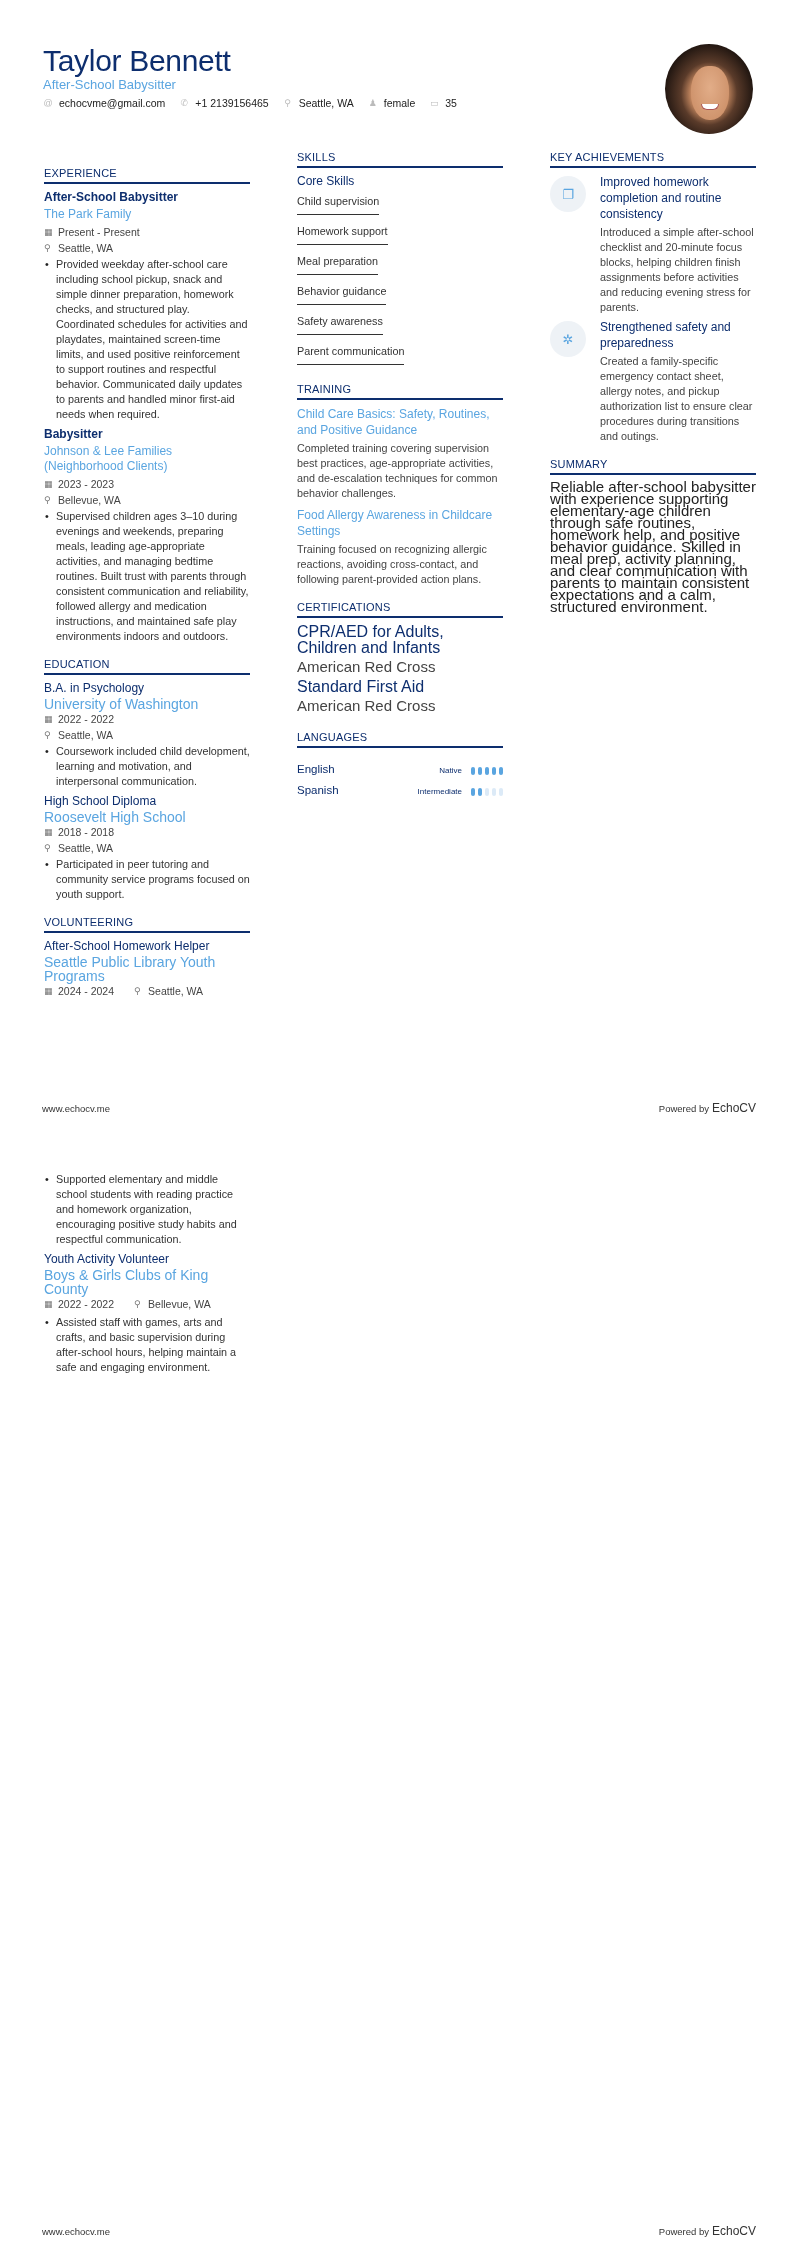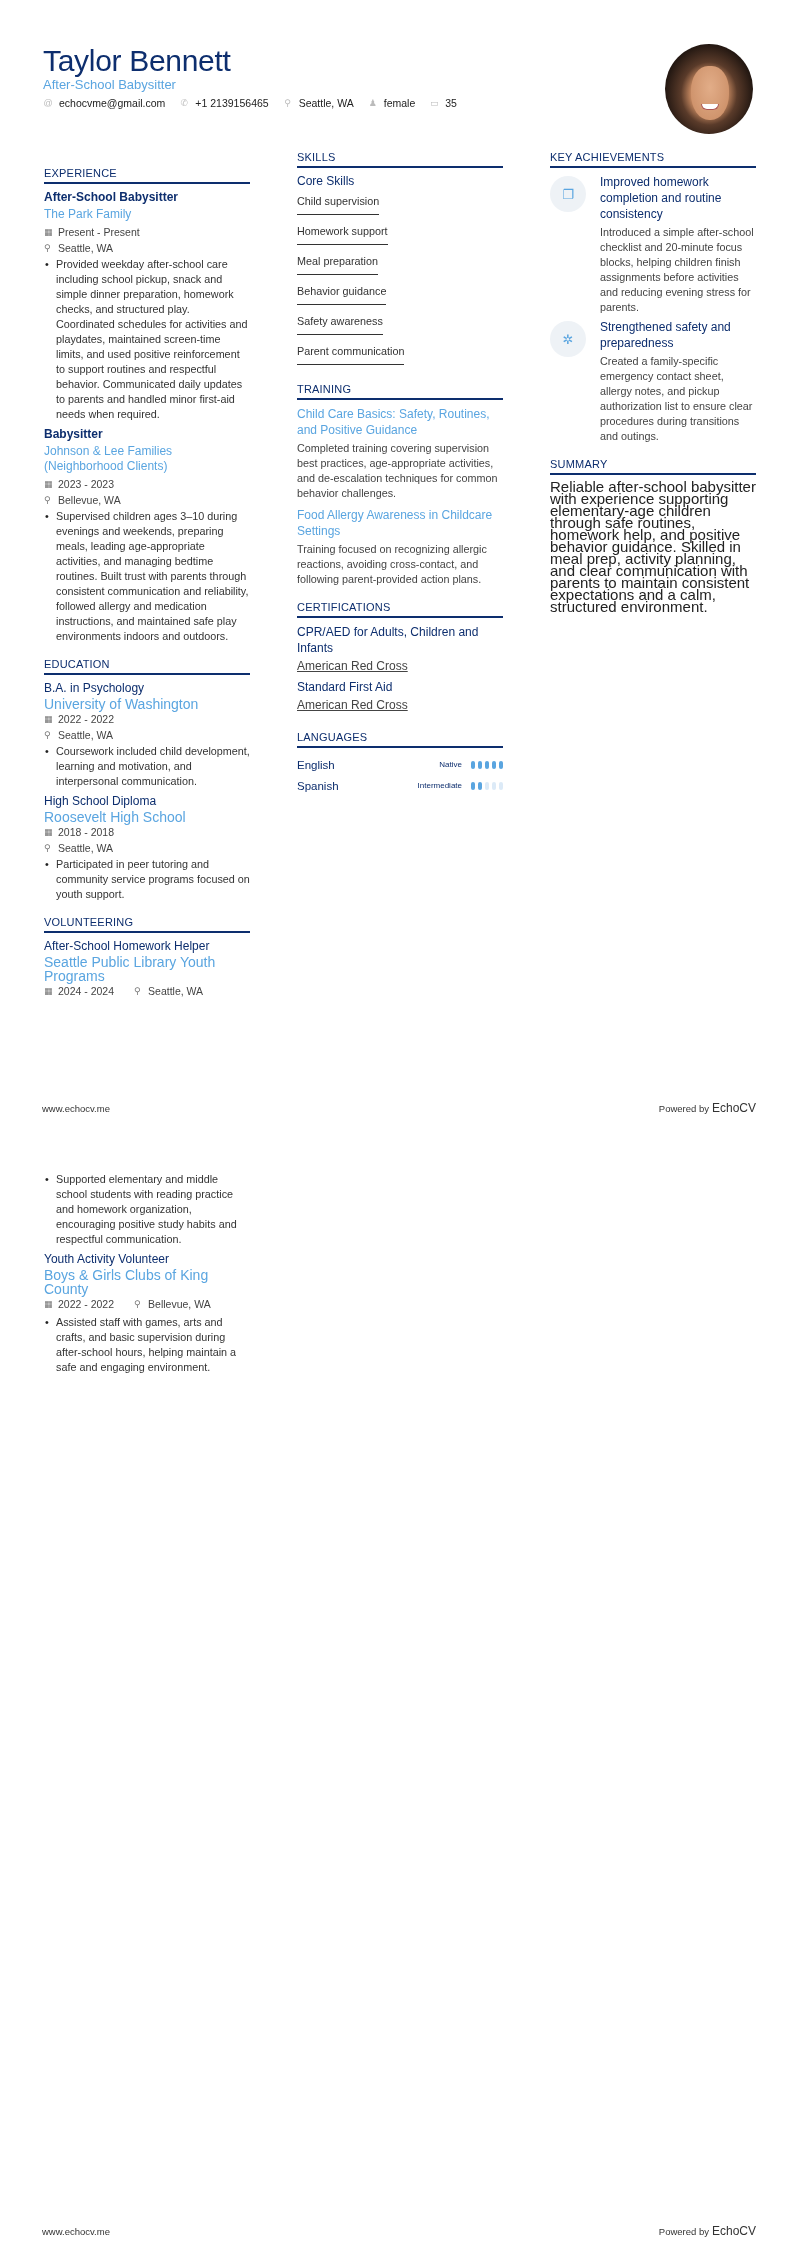--- a/index.html
+++ b/index.html
@@ -39,24 +39,24 @@
   ul.bul li { position: relative; padding-left: 12px; font-size: 10.8px; line-height: 15px; color: #333; }
   ul.bul li::before { content: "•"; position: absolute; left: 1px; top: 0; color: #222; }
 
   
   .skill-sub { font-size: 12px; color: #0d2e6e; margin-bottom: 3px; }
   .skill { font-size: 10.8px; color: #333; line-height: 14px; display: inline-block; padding-bottom: 6px; border-bottom: 1px solid #333; margin-bottom: 6px; }
   .skill-wrap { display: block; }
 
   .train-title { font-size: 12px; color: #5aa5e0; line-height: 16px; }
   .train-desc { font-size: 10.8px; color: #444; line-height: 15px; margin: 3px 0 6px 0; }
-  .cert-title { font-size: 12px; color: #0d2e6e; line-height: 16px; }
-  .cert-issuer { font-size: 12px; color: #444; line-height: 15px; margin: 3px 0 5px 0; text-decoration: underline; }
-
-  .lang-row { display: flex; align-items: center; justify-content: space-between; height: 21px; }
+  .cert-title { font-size: 16px; color: #0d2e6e; line-height: 16px; }
+  .cert-issuer { font-size: 15px; color: #444; line-height: 15px; margin: 3px 0 5px 0; }
+
+  .lang-row { display: flex; align-items: flex-end; justify-content: space-between; height: 21px; }
   .lang-name { font-size: 11.5px; color: #0d2e6e; }
   .lang-right { display: flex; align-items: center; }
   .lang-level { font-size: 8px; color: #0d2e6e; margin-right: 6px; }
   .dots { display: flex; }
   .dot { width: 4px; height: 8px; border-radius: 2px; margin-left: 3px; background: #5aa5e0; }
   .dot.off { background: #dceaf7; }
 
   
   .ach { display: flex; margin-bottom: 4px; }
   .ach-icon { flex: 0 0 36px; height: 36px; border-radius: 50%; background: #eef2f6; display: flex; align-items: center; justify-content: center; color: #5aa5e0; font-size: 13px; margin-right: 14px; margin-top: 2px; }

